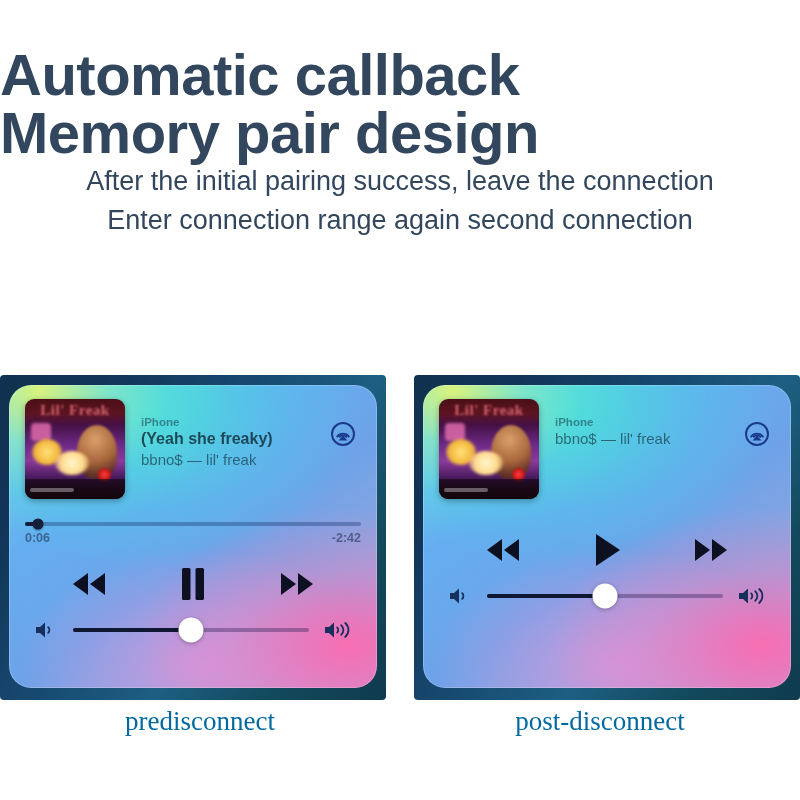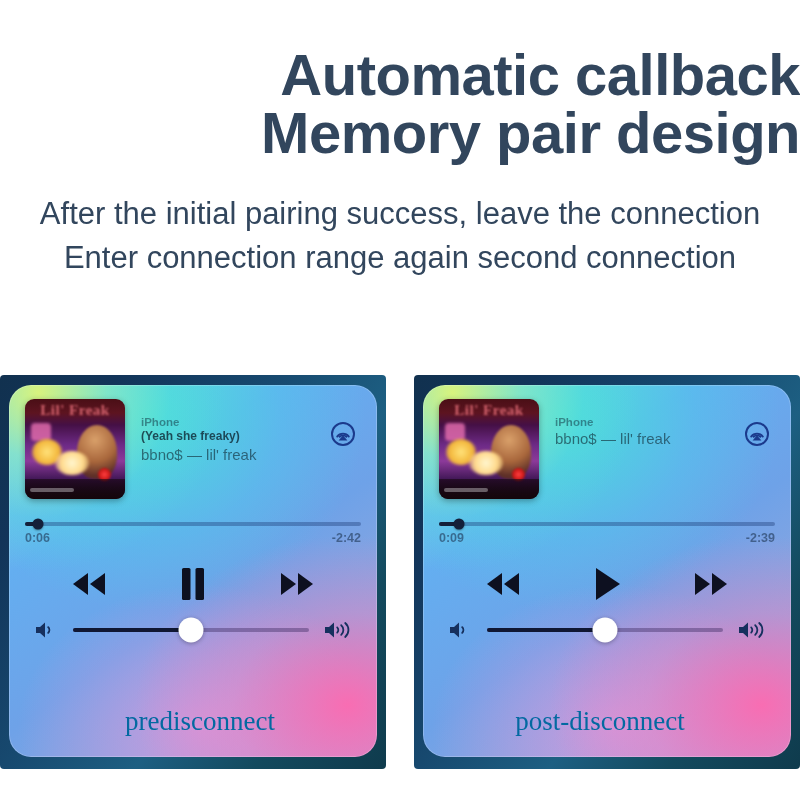--- a/index.html
+++ b/index.html
@@ -10,56 +10,55 @@
     width: 800px;
     height: 800px;
     background: #ffffff;
     font-family: "Liberation Sans", sans-serif;
     overflow: hidden;
     position: relative;
   }
 
   
   .headline {
-    text-align: right;
+    text-align: left;
     color: #32465d;
     font-weight: bold;
     letter-spacing: -0.5px;
     line-height: 1.0;
   }
   .headline-line {
     display: block;
     font-size: 58px;
   }
   #headline-wrap {
     padding-top: 46px;
   }
   .subhead {
     text-align: center;
     color: #32465d;
-    font-size: 31px;
+    font-size: 27px;
     line-height: 1.43;
-    margin-top: 30px;
   }
   .subhead-line { display: block; }
 
   
   .cards-row {
     position: absolute;
     top: 375px;
     left: 0;
     width: 800px;
     height: 325px;
     display: flex;
     justify-content: space-between;
   }
   .card-outer {
     position: relative;
     width: 386px;
-    height: 394px;
+    height: 325px;
     overflow: hidden;
   }
   
   .phone-frame {
     position: absolute;
     inset: 0;
     background: linear-gradient(125deg,
         #11314f 0%, #123459 18%, #17496f 42%,
         #1d5f82 62%, #134a5e 80%, #0f3b4d 100%);
     border-radius: 4px;
@@ -184,21 +183,21 @@
   }
   .device-label {
     font-size: 11.5px;
     color: rgba(18,52,66,0.52);
     line-height: 1.25;
     font-weight: bold;
     white-space: nowrap;
     overflow: hidden;
   }
   .track-title {
-    font-size: 12px;
+    font-size: 16px;
     font-weight: bold;
     color: rgba(14,40,52,0.80);
     line-height: 1.3;
     white-space: nowrap;
     overflow: hidden;
   }
   .track-artist {
     font-size: 15px;
     color: rgba(14,40,52,0.62);
     line-height: 1.3;
@@ -444,30 +443,20 @@
           <div class="airplay-btn">
             <svg width="26" height="26" viewBox="0 0 26 26" aria-hidden="true">
               <circle cx="13" cy="12" r="11" fill="none" stroke="#1b3a8c" stroke-width="2"></circle>
               <path d="M7.2 14.6 A7.2 7.2 0 0 1 18.8 14.6" fill="none" stroke="#1b3a8c" stroke-width="1.9" stroke-linecap="round"></path>
               <path d="M9.6 14.9 A4.4 4.4 0 0 1 16.4 14.9" fill="none" stroke="#1b3a8c" stroke-width="1.7" stroke-linecap="round"></path>
               <path d="M13 13.2 L17.4 18.6 L8.6 18.6 Z" fill="#1b3a8c"></path>
             </svg>
           </div>
         </div>
 
-        <div class="progress-wrap">
-          <div class="progress-track">
-            <div class="progress-fill" style="width:6%"></div>
-            <div class="progress-knob" style="left:6%"></div>
-          </div>
-          <div class="time-row">
-            <span>0:09</span>
-            <span>-2:39</span>
-          </div>
-        </div>
 
         <div class="controls">
           <div class="ctrl-btn">
             <svg width="52" height="30" viewBox="0 0 52 30" aria-hidden="true">
               <path d="M24 4 L24 26 L9 15 Z" fill="#0d1020"></path>
               <path d="M41 4 L41 26 L26 15 Z" fill="#0d1020"></path>
             </svg>
           </div>
           <div class="ctrl-btn">
             <svg width="36" height="38" viewBox="0 0 36 38" aria-hidden="true">

